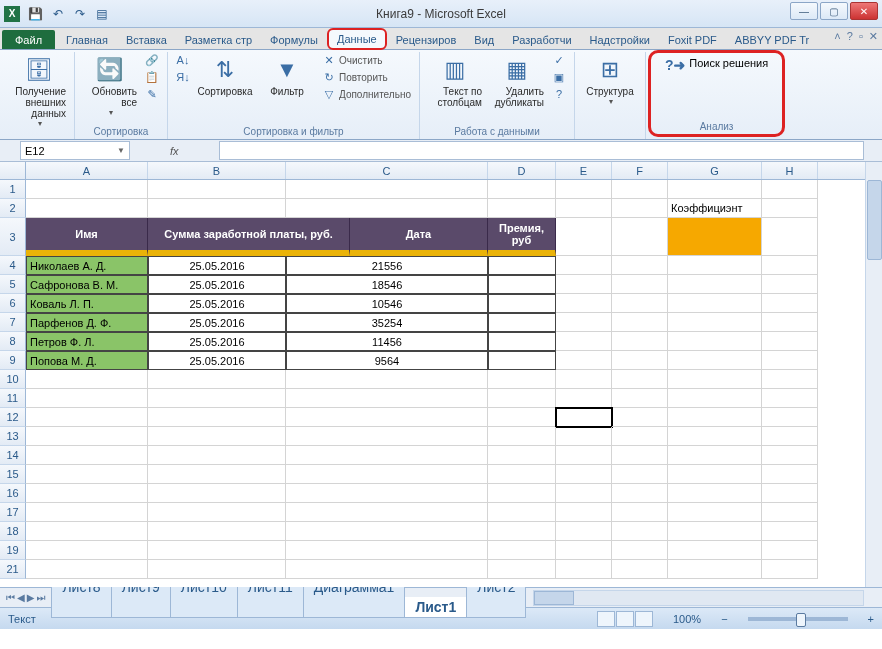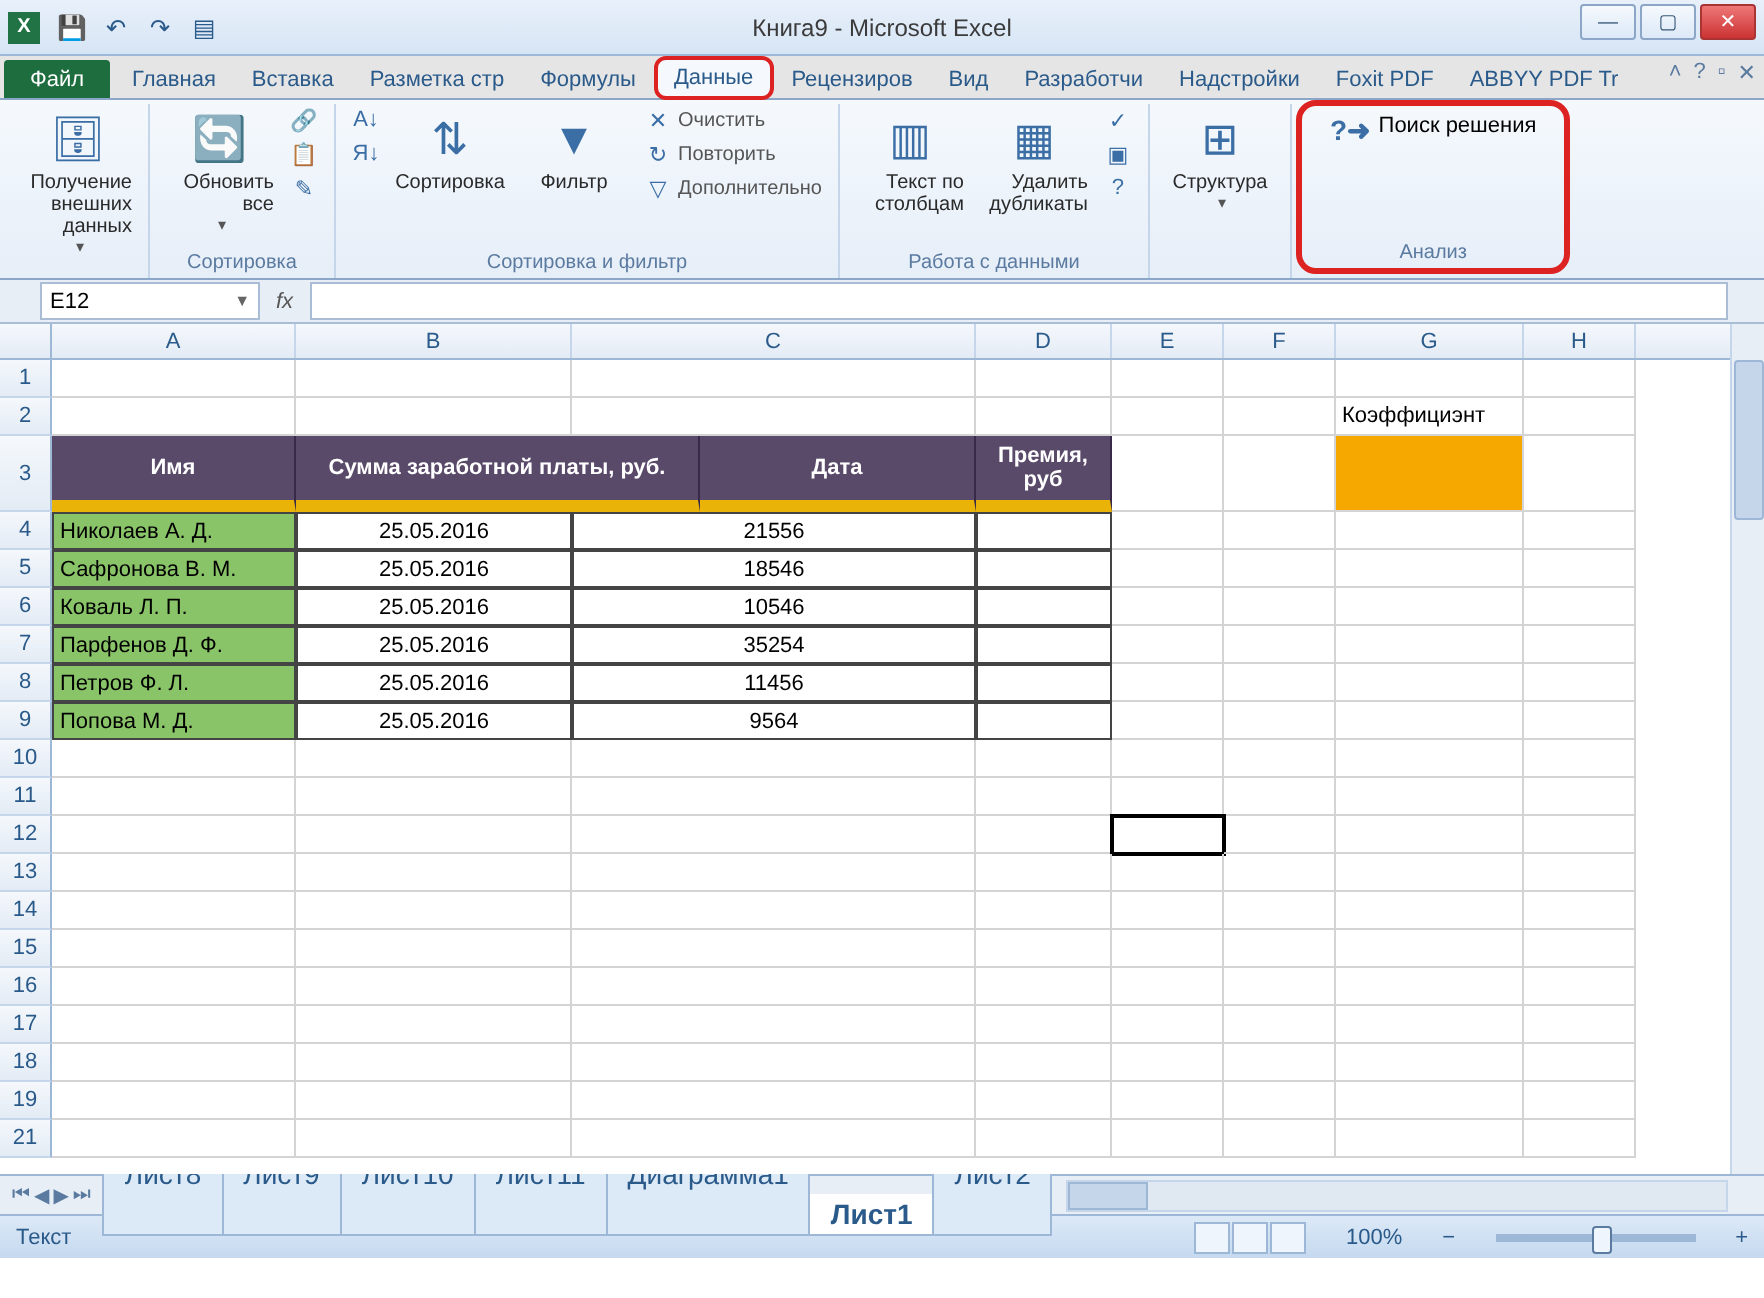--- a/index.html
+++ b/index.html
@@ -31,21 +31,21 @@
 .rgroup .label { font-size: 10px; color: #5a7aa0; text-align: center; padding-bottom: 2px; }
 .bigbtn { display: flex; flex-direction: column; align-items: center; width: 58px; padding: 2px; cursor: pointer; }
 .bigbtn .ico { width: 32px; height: 32px; display: flex; align-items: center; justify-content: center; font-size: 22px; color: #3b6ea5; }
 .bigbtn .txt { font-size: 10px; text-align: right; line-height: 11px; color: #2a2a2a; margin-top: 0; }
 .smallstack { display: flex; flex-direction: column; gap: 1px; font-size: 10px; color: #555; }
 .smallstack div { display: flex; align-items: center; gap: 3px; padding: 1px 2px; cursor: pointer; white-space: nowrap; }
 .smallstack .ico { width: 14px; height: 14px; display: inline-flex; align-items: center; justify-content: center; color: #3b6ea5; font-size: 11px; }
 .hl-group { border: 3px solid #d22; border-radius: 10px; margin: -2px 2px 2px; }
 
 
-.fbar { height: 22px; background: #e8eef6; border-bottom: 1px solid #a9bdd6; display: flex; align-items: center; }
+.fbar { height: 22px; background: #e8eef6; border-bottom: 1px solid #a9bdd6; display: flex; align-items: center; gap: 32px; }
 .namebox { width: 110px; height: 19px; background: #fff; border: 1px solid #a9bdd6; margin-left: 20px; padding: 1px 4px; display: flex; align-items: center; justify-content: space-between; }
 .namebox span:last-child { color: #666; font-size: 8px; }
 .fx { margin: 0 8px; font-style: italic; color: #555; cursor: pointer; }
 .formula-input { flex: 1; height: 19px; background: #fff; border: 1px solid #a9bdd6; margin-right: 18px; }
 
 
 .grid-area { position: relative; height: 425px; overflow: hidden; background: #fff; }
 .colheads { display: flex; height: 18px; background: linear-gradient(#f5f8fc,#e3ebf5); border-bottom: 1px solid #9db7d6; }
 .corner { width: 26px; border-right: 1px solid #9db7d6; background: linear-gradient(#f5f8fc,#e3ebf5); }
 .colhead { border-right: 1px solid #c5d6ea; text-align: center; font-size: 11px; color: #2a5a8a; line-height: 18px; cursor: pointer; }

